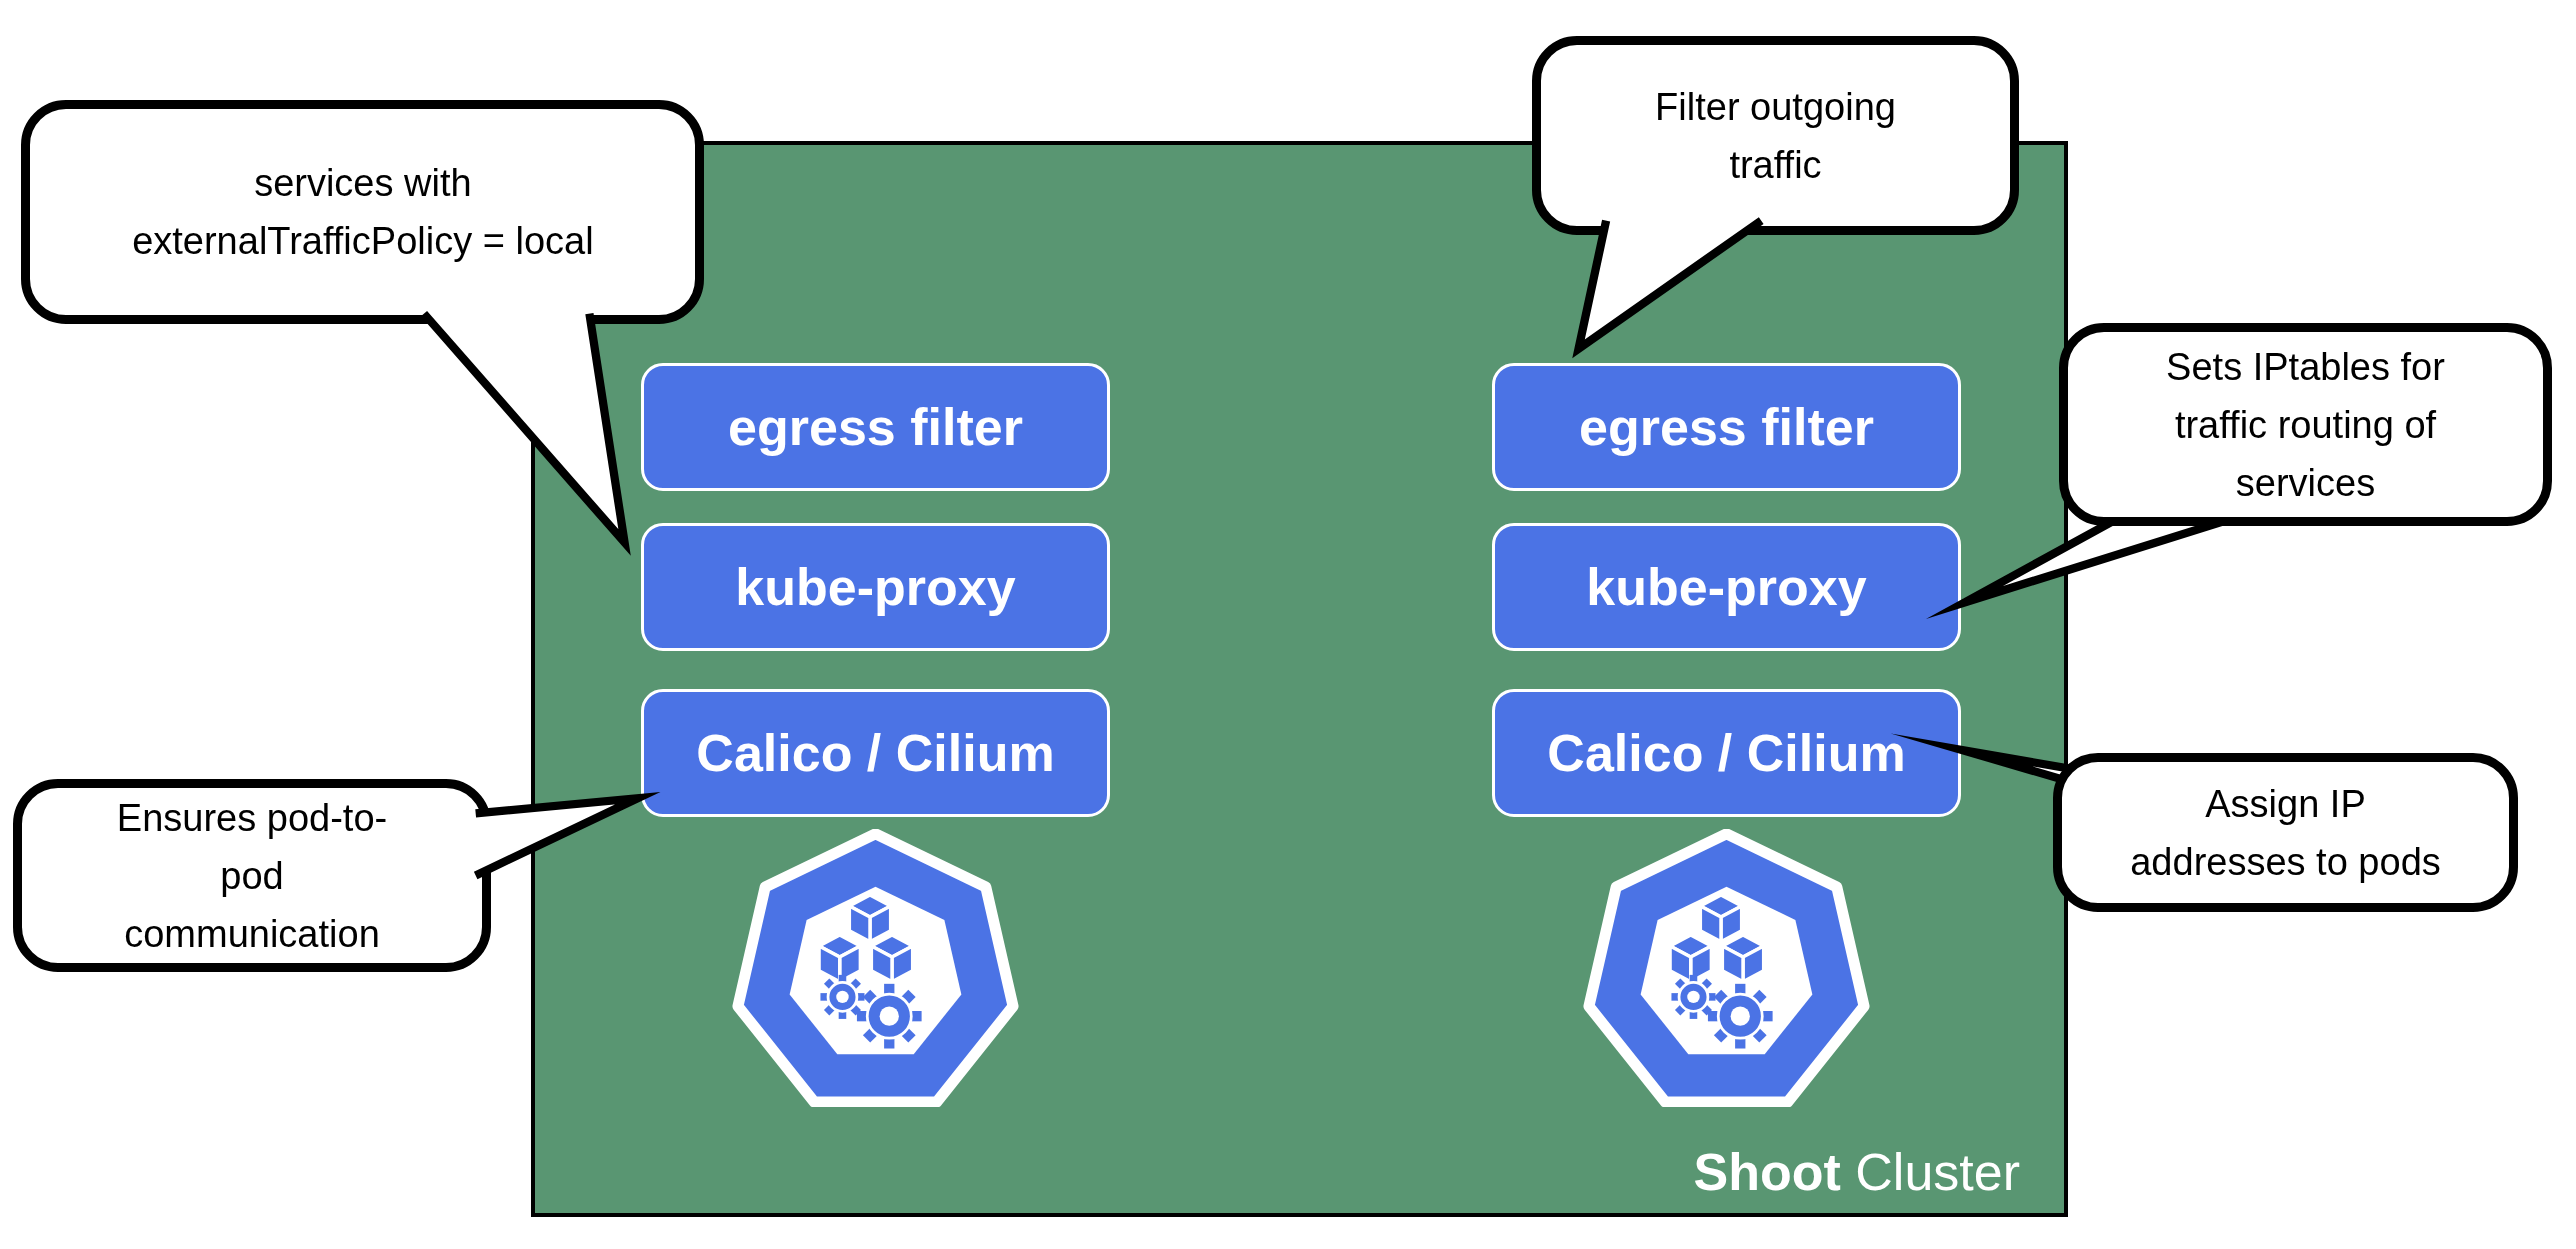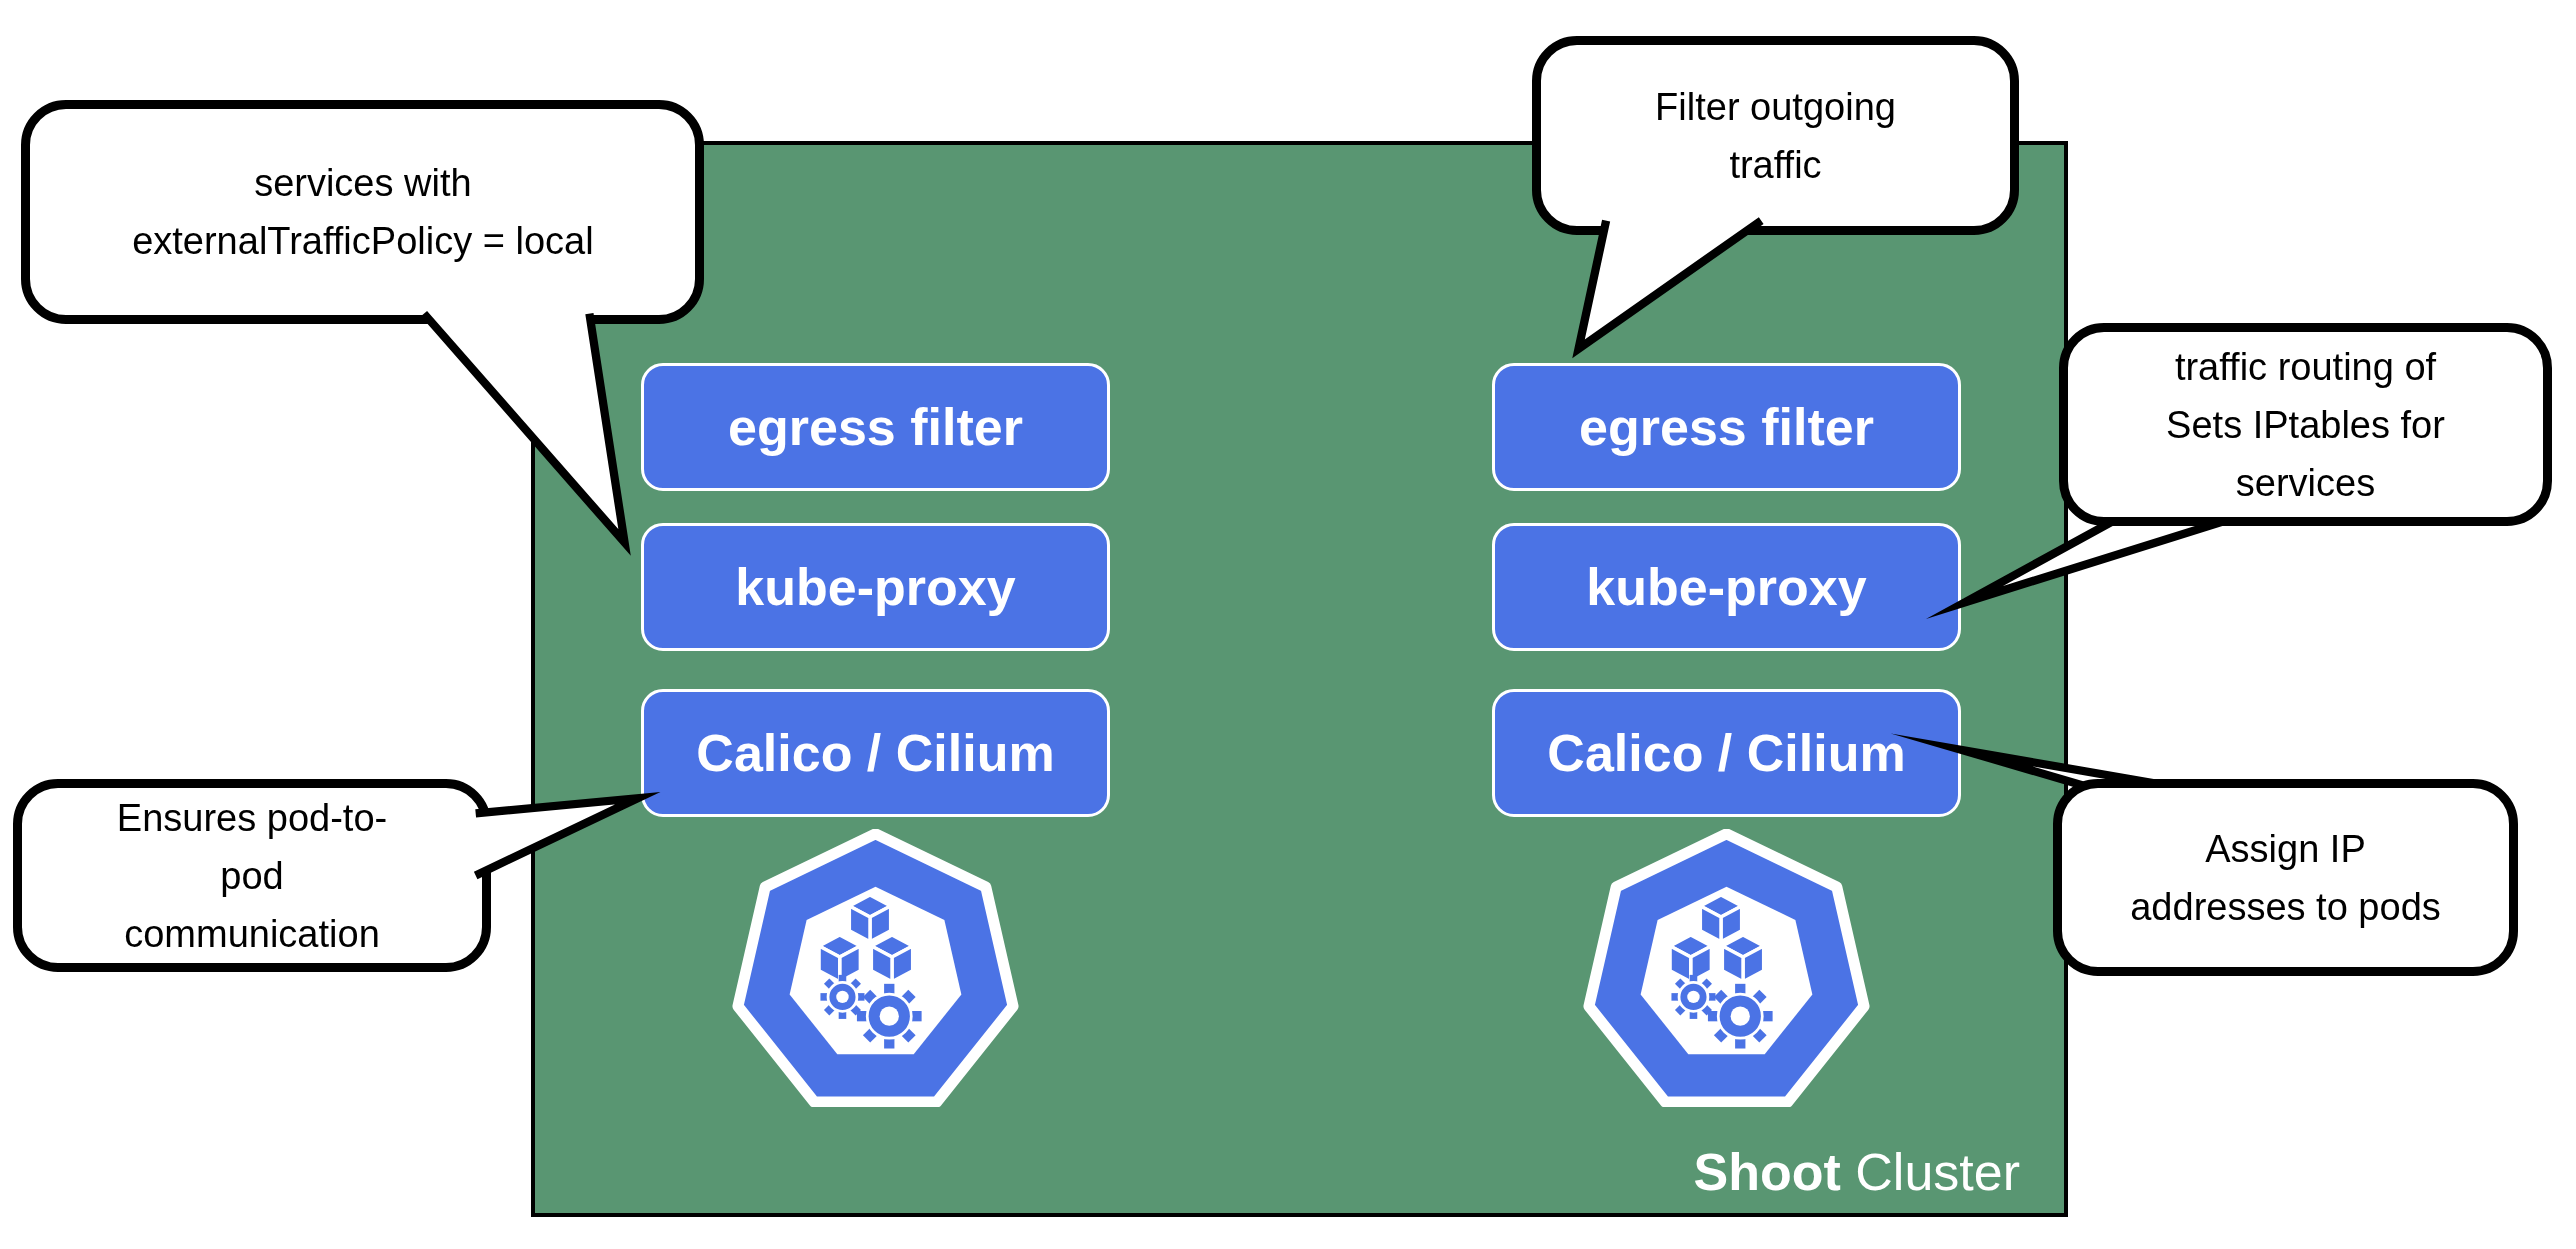--- a/index.html
+++ b/index.html
@@ -45,21 +45,21 @@
     position:absolute;box-sizing:border-box;
     background:var(--paper);border:9px solid var(--ink);border-radius:45px;
     display:flex;flex-direction:column;align-items:center;justify-content:center;
     font-size:38px;line-height:58px;text-align:center;color:var(--ink);
   }
   .callout .line{white-space:nowrap;}
   #callout-health-check      {left:21.4px;  top:100px;  width:683px; height:224px;}
   #callout-filter-outgoing   {left:1532px;top:36px;   width:487px; height:199px;}
   #callout-sets-iptables     {left:2059px;top:323px;  width:493px; height:203px;}
   #callout-pod-to-pod        {left:13px;  top:779px; width:478px; height:193px;}
-  #callout-assign-ip         {left:2053px;top:779px; width:465px; height:197px;align-items:center;}
+  #callout-assign-ip         {left:2053px;top:753px; width:465px; height:159px;align-items:center;}
   
   .tails{position:absolute;left:0;top:0;width:2576px;height:1249px;pointer-events:none;}
   .tails path{fill:var(--paper);stroke:var(--ink);stroke-width:12px;stroke-miterlimit:30;}
   
   .cluster{z-index:1;} .nodebox,.k8s-icon,.cluster-label{z-index:2;}
   #tails-under{z-index:3;} .callout{z-index:4;} #tails-over{z-index:5;}
   .hidden-defs{position:absolute;width:0;height:0;}
 </style>
 </head>
 <body>
@@ -164,22 +164,22 @@
   <div class="line">services with</div>
   <div class="line">externalTrafficPolicy = local</div>
 </div>
 
 <div class="callout" id="callout-filter-outgoing">
   <div class="line">Filter outgoing</div>
   <div class="line">traffic</div>
 </div>
 
 <div class="callout" id="callout-sets-iptables">
+  <div class="line">Sets IPtables for</div>
   <div class="line">traffic routing of</div>
-  <div class="line">Sets IPtables for</div>
   <div class="line">services</div>
 </div>
 
 <div class="callout" id="callout-pod-to-pod">
   <div class="line">Ensures pod-to-</div>
   <div class="line">pod</div>
   <div class="line">communication</div>
 </div>
 
 <div class="callout" id="callout-assign-ip">

